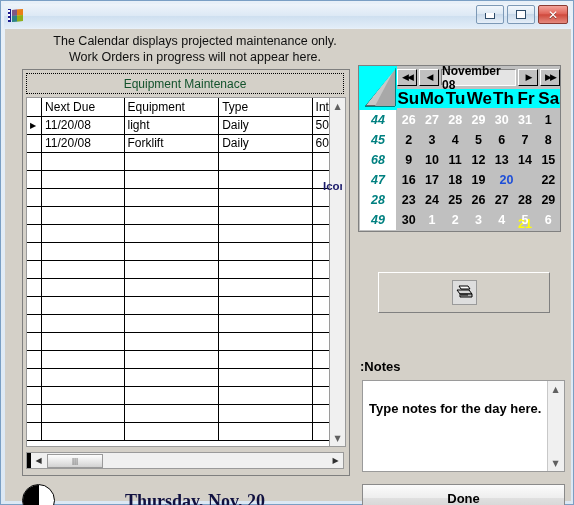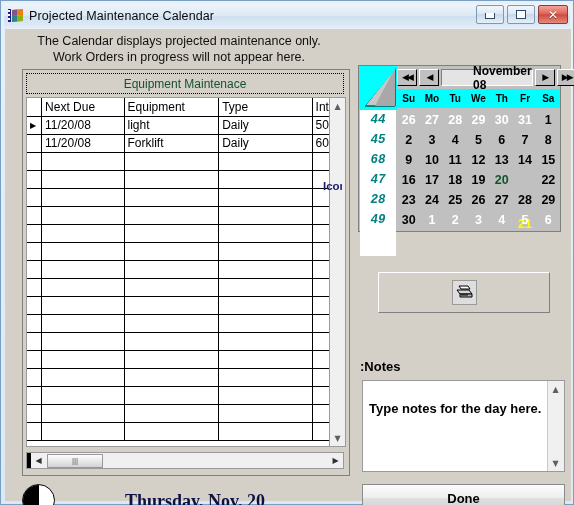--- a/index.html
+++ b/index.html
@@ -103,21 +103,21 @@
     top: 28px;
     width: 566px;
     height: 472px;
     background: #d4d0c8;
     box-sizing: border-box;
   }
 
   
   .notice {
     position: absolute;
-    left: 0; top: 4px;
+    left: 16px; top: 4px;
     width: 348px;
     text-align: center;
     font-size: 12.5px;
     color: #101010;
     line-height: 16px;
   }
 
   
   .panel {
     position: absolute;
@@ -351,45 +351,43 @@
     background: #e4e4e4;
     border: 1px solid;
     border-color: #808080 #ffffff #ffffff #808080;
     box-sizing: border-box;
     display: flex;
     align-items: center;
     justify-content: center;
     font-size: 12px;
     font-weight: bold;
     color: #000;
-    padding-left: 31px;
   }
   .cal-dow {
     position: absolute;
     left: 38px; top: 23px;
     width: 163px;
     height: 19px;
     background: #00ffff;
     display: flex;
   }
   .cal-dow div {
     flex: 1 1 0;
     text-align: center;
-    font-size: 10px;
+    font-size: 17px;
     font-weight: bold;
     color: #000;
     line-height: 19px;
   }
   .cal-weeks {
     position: absolute;
     left: 1px; top: 44px;
     width: 36px;
-    height: 146px;
+    height: 120px;
     background: #ffffff;
-    font-family: Liberation Mono, monospace;
   }
   .cal-weeks div {
     height: 20px;
     line-height: 20px;
     text-align: center;
     font-size: 12.5px;
     font-weight: bold;
     font-style: italic;
     color: #008080;
   }
@@ -403,21 +401,21 @@
   .cal-row { display: flex; height: 20px; }
   .cal-day {
     flex: 1 1 0;
     text-align: center;
     line-height: 20px;
     font-size: 12.5px;
     font-weight: bold;
     color: #000000;
   }
   .cal-day.other { color: #ffffff; }
-  .cal-day.today { color: #14532d; }
+  .cal-day.today { color: #1d4ed8; text-align: right; }
   .cal-day.hl    { color: #ffff00; margin-top: 44px; }
 
   
   .printbtn {
     position: absolute;
     left: 373px;
     top: 243px;
     width: 172px;
     height: 41px;
     background: #d4d0c8;
@@ -515,21 +513,20 @@
           <rect x="0" y="1" width="3" height="13" fill="#1b1b8f"></rect>
           <rect x="0" y="2" width="2" height="2" fill="#fff"></rect>
           <rect x="0" y="6" width="2" height="2" fill="#fff"></rect>
           <rect x="0" y="10" width="2" height="2" fill="#fff"></rect>
           <path d="M4 2 L15 1 L15 7 L4 8 Z" fill="#e03a2f"></path>
           <path d="M4 8 L15 7 L15 13 L4 14 Z" fill="#2f9b35"></path>
           <path d="M4 2 L9 1.5 L9 13.5 L4 14 Z" fill="#2f6fd0" opacity="0.55"></path>
           <path d="M9 1.5 L15 1 L15 13 L9 13.5 Z" fill="#f2c400" opacity="0.5"></path>
         </svg>
       </span>
-      <span class="title-text">Projected Maintenance Calendar</span>
       <div class="win-buttons">
         <div class="win-btn">
           <span class="glyph-min"></span>
         </div>
         <div class="win-btn">
           <span class="glyph-max"></span>
         </div>
         <div class="win-btn close">
           <span class="glyph-close">✕</span>
         </div>

